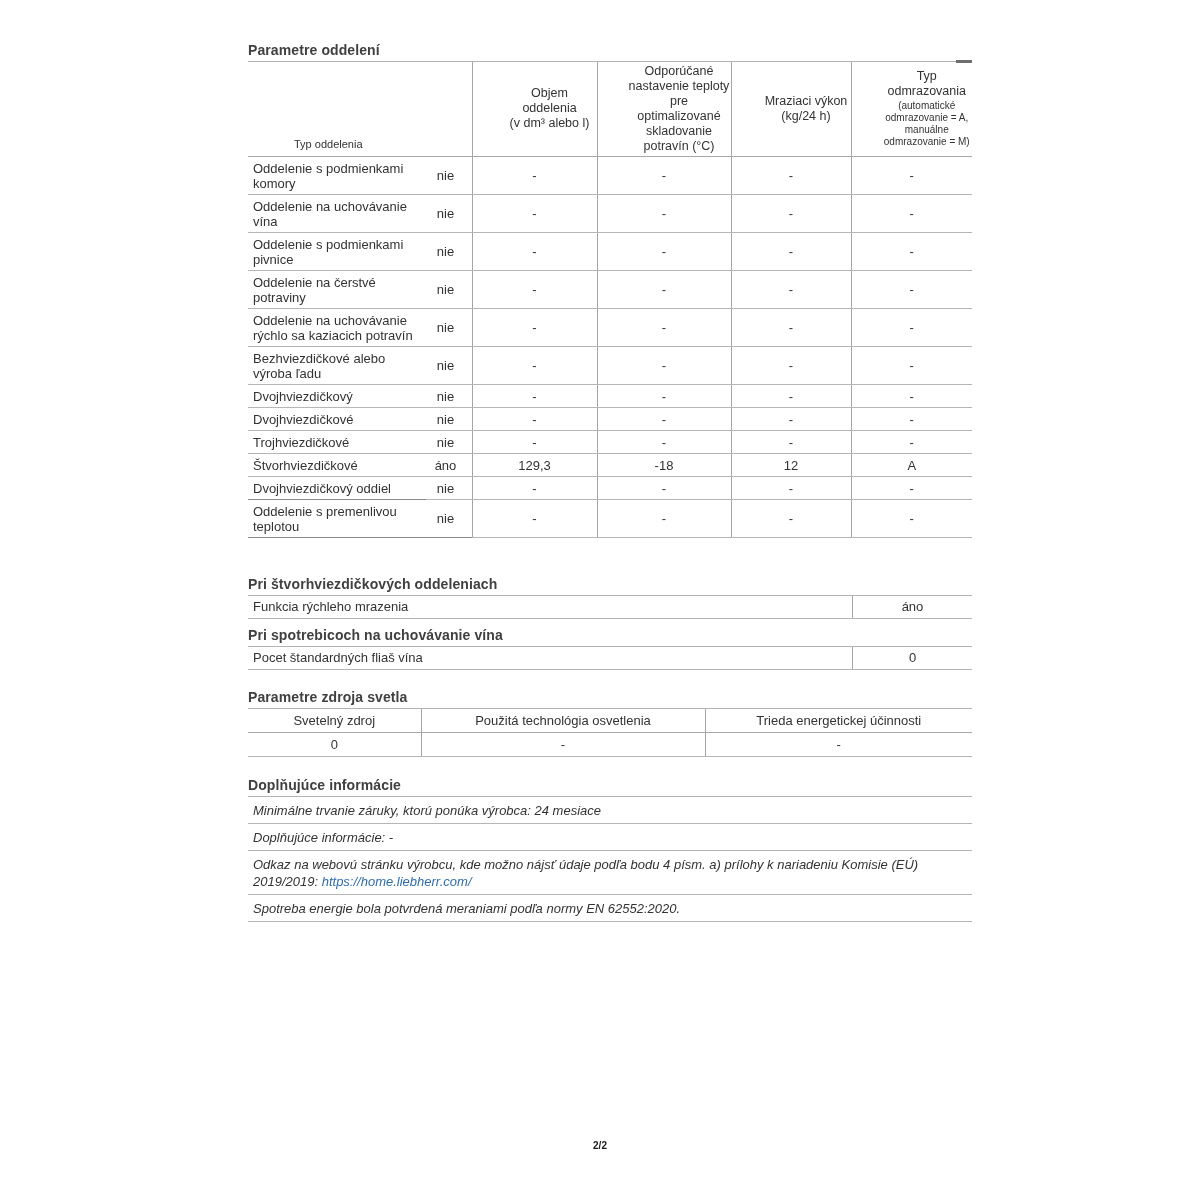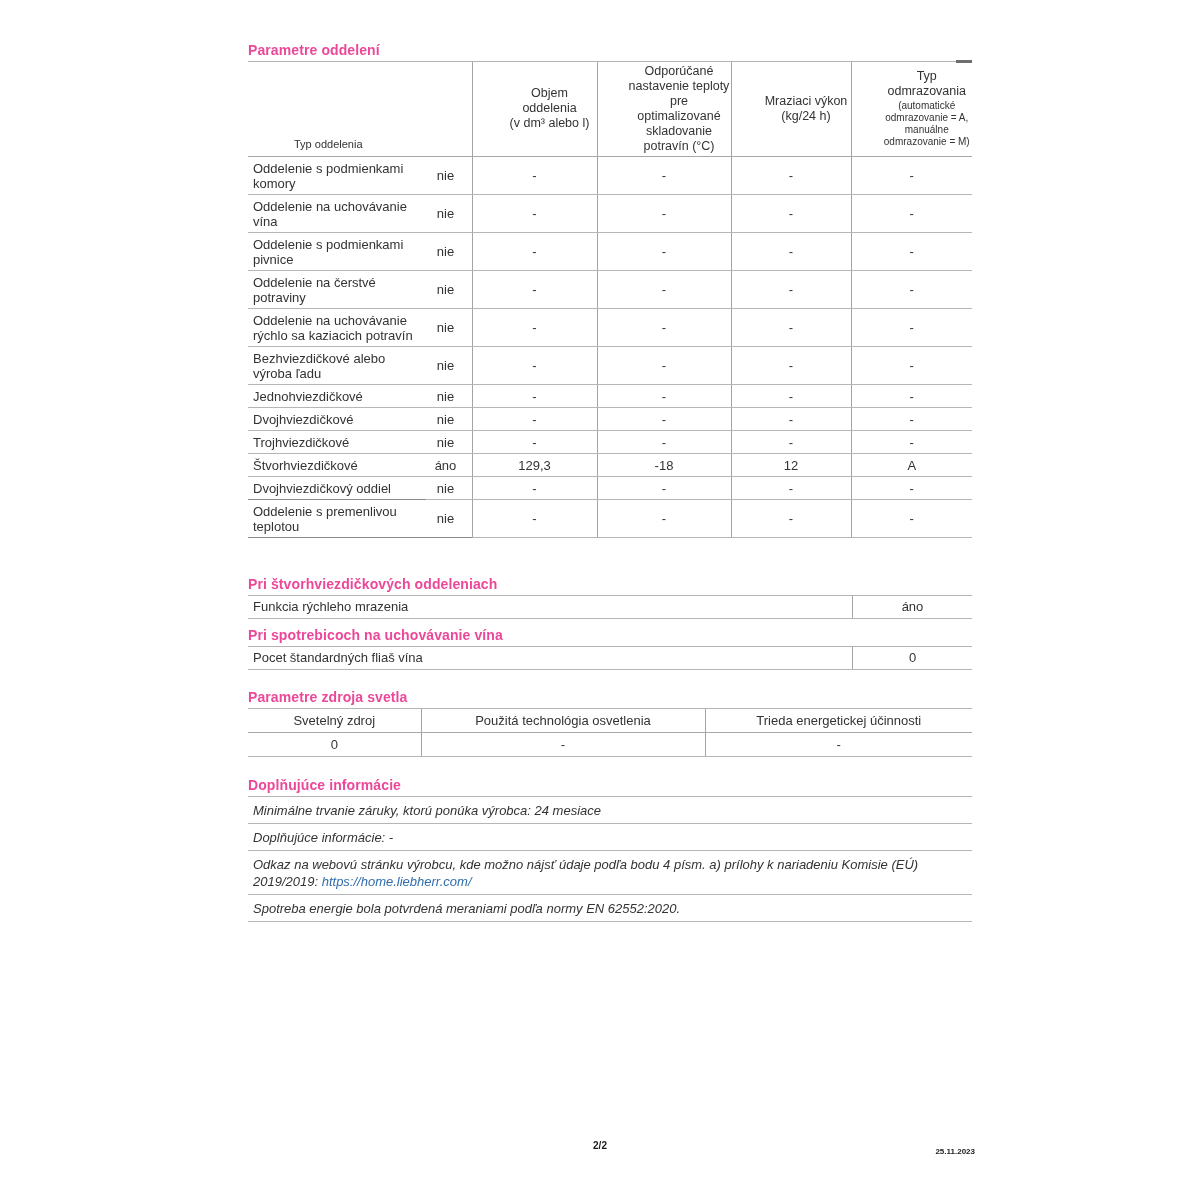--- a/index.html
+++ b/index.html
@@ -10,21 +10,21 @@
     background:#ffffff;
     font-family:"Liberation Sans", sans-serif;
     color:#333333;
     margin:0 auto;
     overflow:hidden;
   }
   .content { position:absolute; left:248px; top:42px; width:724px; }
 
   
   .sec-title {
-    font-size:14px; line-height:17px; font-weight:bold; color:#ec4899;
+    font-size:14px; line-height:17px; font-weight:bold; color:#404040;
     padding-bottom:2px;
     border-bottom:1px solid #b3b3b3;
     position:relative;
     letter-spacing:.1px;
   }
   .sec-title.first::after {
     content:""; position:absolute; right:0; bottom:-2px;
     width:16px; height:3px; background:#6e6e6e;
   }
 
@@ -215,21 +215,21 @@
     </td>
     <td class="vline">-</td>
     <td class="vline">-</td>
     <td class="vline">-</td>
     <td class="vline">-</td>
   </tr>
 
   <tr>
     <td class="c1">
       <span class="c1-inner">
-        <span class="lbl">Jednohviezdičkové</span>
+        <span class="lbl">Dvojhviezdičkový</span>
         <span class="flag">nie</span>
       </span>
     </td>
     <td class="vline">-</td>
     <td class="vline">-</td>
     <td class="vline">-</td>
     <td class="vline">-</td>
   </tr>
 
   <tr>
@@ -344,14 +344,13 @@
       <div class="info-row">Minimálne trvanie záruky, ktorú ponúka výrobca: 24 mesiace</div>
       <div class="info-row">Doplňujúce informácie: -</div>
       <div class="info-row">
         <span>Odkaz na webovú stránku výrobcu, kde možno nájsť údaje podľa bodu 4 písm. a) prílohy k nariadeniu Komisie (EÚ) 2019/2019: </span><a class="doc-link" href="#">https://home.liebherr.com/</a>
       </div>
       <div class="info-row">Spotreba energie bola potvrdená meraniami podľa normy EN 62552:2020.</div>
     </section>
   </div>
 
   <div class="footer-page">2/2</div>
-  <div class="footer-date">25.11.2023</div>
 </div>
 
 </body></html>

